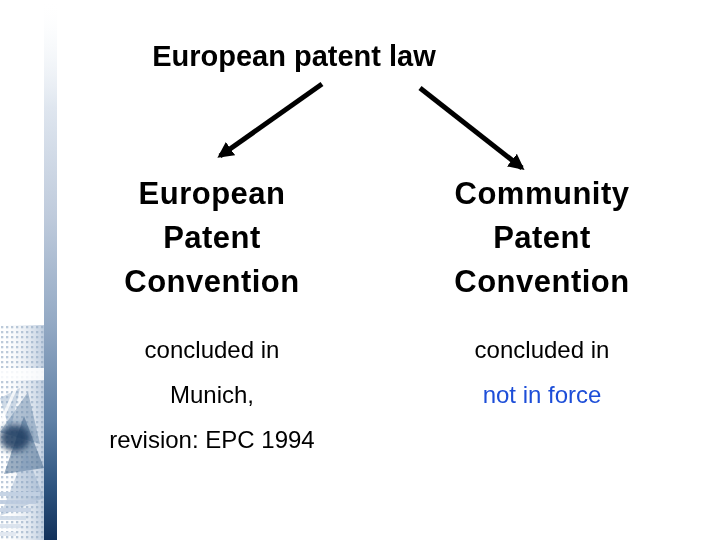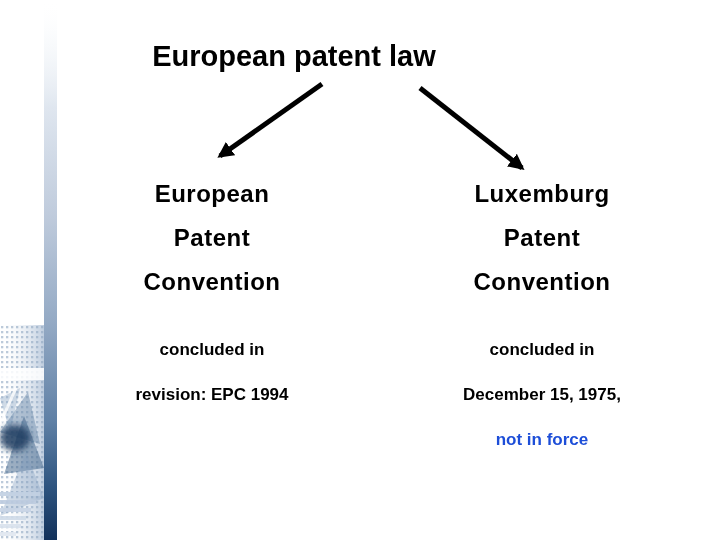--- a/index.html
+++ b/index.html
@@ -21,27 +21,27 @@
   }
 
   .arrows { position: absolute; left: 0; top: 0; width: 720px; height: 540px; pointer-events: none; }
 
   .col { position: absolute; width: 300px; text-align: center; }
   .col-left  { left: 62px; }
   .col-right { left: 392px; }
 
   .heading {
     position: absolute; left: 0; right: 0; top: 0;
-    font-size: 24px; font-weight: bold; line-height: 44px;
+    font-size: 31px; font-weight: bold; line-height: 44px;
     white-space: pre-line; letter-spacing: 0.5px;
   }
   .col { top: 172px; height: 368px; }
 
   .body-lines { position: absolute; left: 0; right: 0; top: 155px; }
-  .body-line { font-size: 17px; line-height: 45px; font-weight: bold; }
+  .body-line { font-size: 24px; line-height: 45px; font-weight: normal; }
   .status-red { color: #1d4ed8; }
 </style>
 </head>
 <body>
 
 <div class="slide">
 
   <svg class="deco" viewBox="0 0 60 540" aria-hidden="true">
     <defs>
       <linearGradient id="barGrad" x1="0" y1="0" x2="0" y2="1">
@@ -96,28 +96,28 @@
     <line x1="322" y1="84" x2="220" y2="156" stroke="#000000" stroke-width="5" marker-end="url(#ah)"></line>
     <line x1="420" y1="88" x2="522" y2="168" stroke="#000000" stroke-width="5" marker-end="url(#ah)"></line>
   </svg>
 
   <div class="col col-left">
     <div class="heading">European
 Patent
 Convention</div>
     <div class="body-lines">
       <div class="body-line">concluded in</div>
+      <div class="body-line">Munich,</div>
       <div class="body-line">revision: EPC 1994</div>
     </div>
   </div>
 
   <div class="col col-right">
-    <div class="heading">Luxemburg
+    <div class="heading">Community
 Patent
 Convention</div>
     <div class="body-lines">
       <div class="body-line">concluded in</div>
-      <div class="body-line">December 15, 1975,</div>
       <div class="body-line status-red">not in force</div>
     </div>
   </div>
 
 </div>
 
 </body></html>

